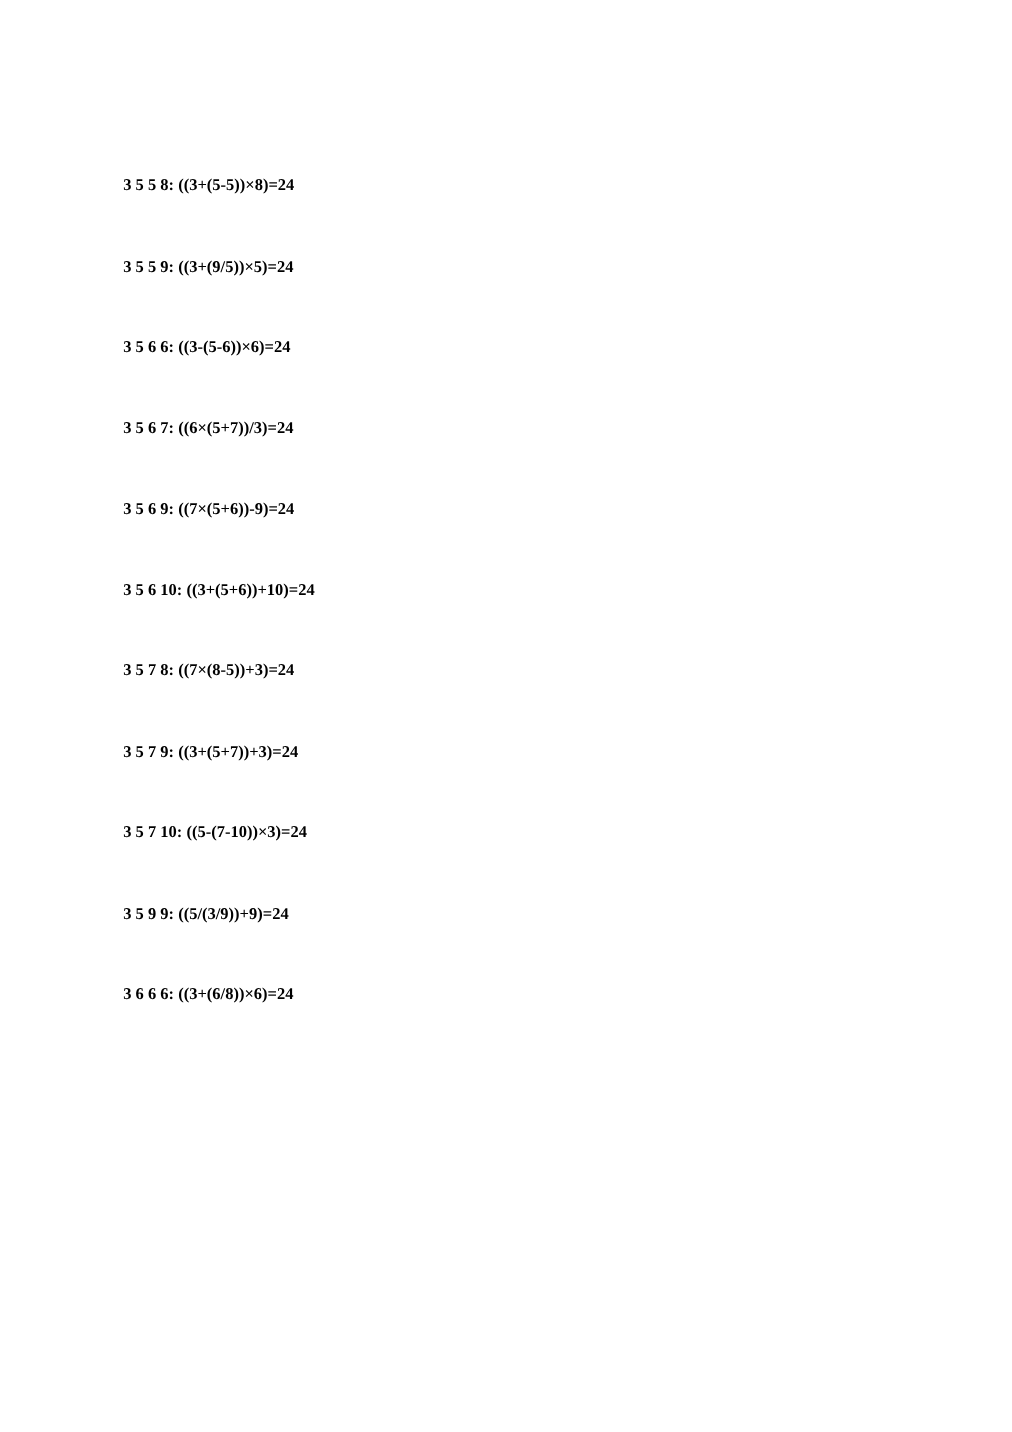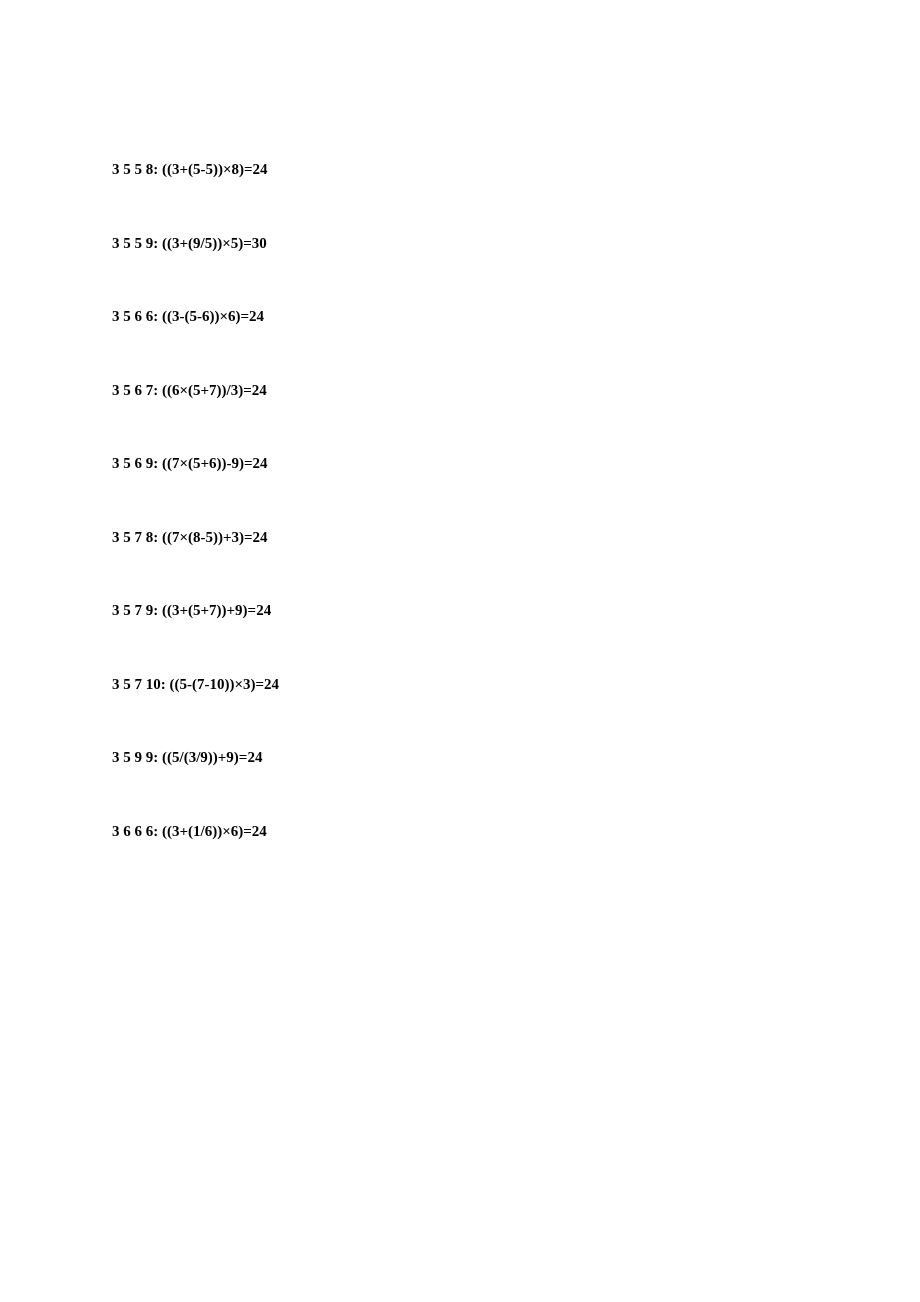--- a/index.html
+++ b/index.html
@@ -22,29 +22,30 @@
   .line {
     display: block;
     font-weight: bold;
   }
 </style>
 </head>
 <body>
 
 <div class="page">
   <span class="line">3 5 5 8: ((3+(5-5))×8)=24</span>
-  <span class="line">3 5 5 9: ((3+(9/5))×5)=30</span>
+  <span class="line">3 5 5 9: ((3+(9/5))×5)=24</span>
   <span class="line">3 5 6 6: ((3-(5-6))×6)=24</span>
   <span class="line">3 5 6 7: ((6×(5+7))/3)=24</span>
   <span class="line">3 5 6 9: ((7×(5+6))-9)=24</span>
+  <span class="line">3 5 6 10: ((3+(5+6))+10)=24</span>
   <span class="line">3 5 7 8: ((7×(8-5))+3)=24</span>
-  <span class="line">3 5 7 9: ((3+(5+7))+9)=24</span>
+  <span class="line">3 5 7 9: ((3+(5+7))+3)=24</span>
   <span class="line">3 5 7 10: ((5-(7-10))×3)=24</span>
   <span class="line">3 5 9 9: ((5/(3/9))+9)=24</span>
-  <span class="line">3 6 6 6: ((3+(1/6))×6)=24</span>
+  <span class="line">3 6 6 6: ((3+(6/8))×6)=24</span>
   
   
   
   
   
   
   
   
   
   

